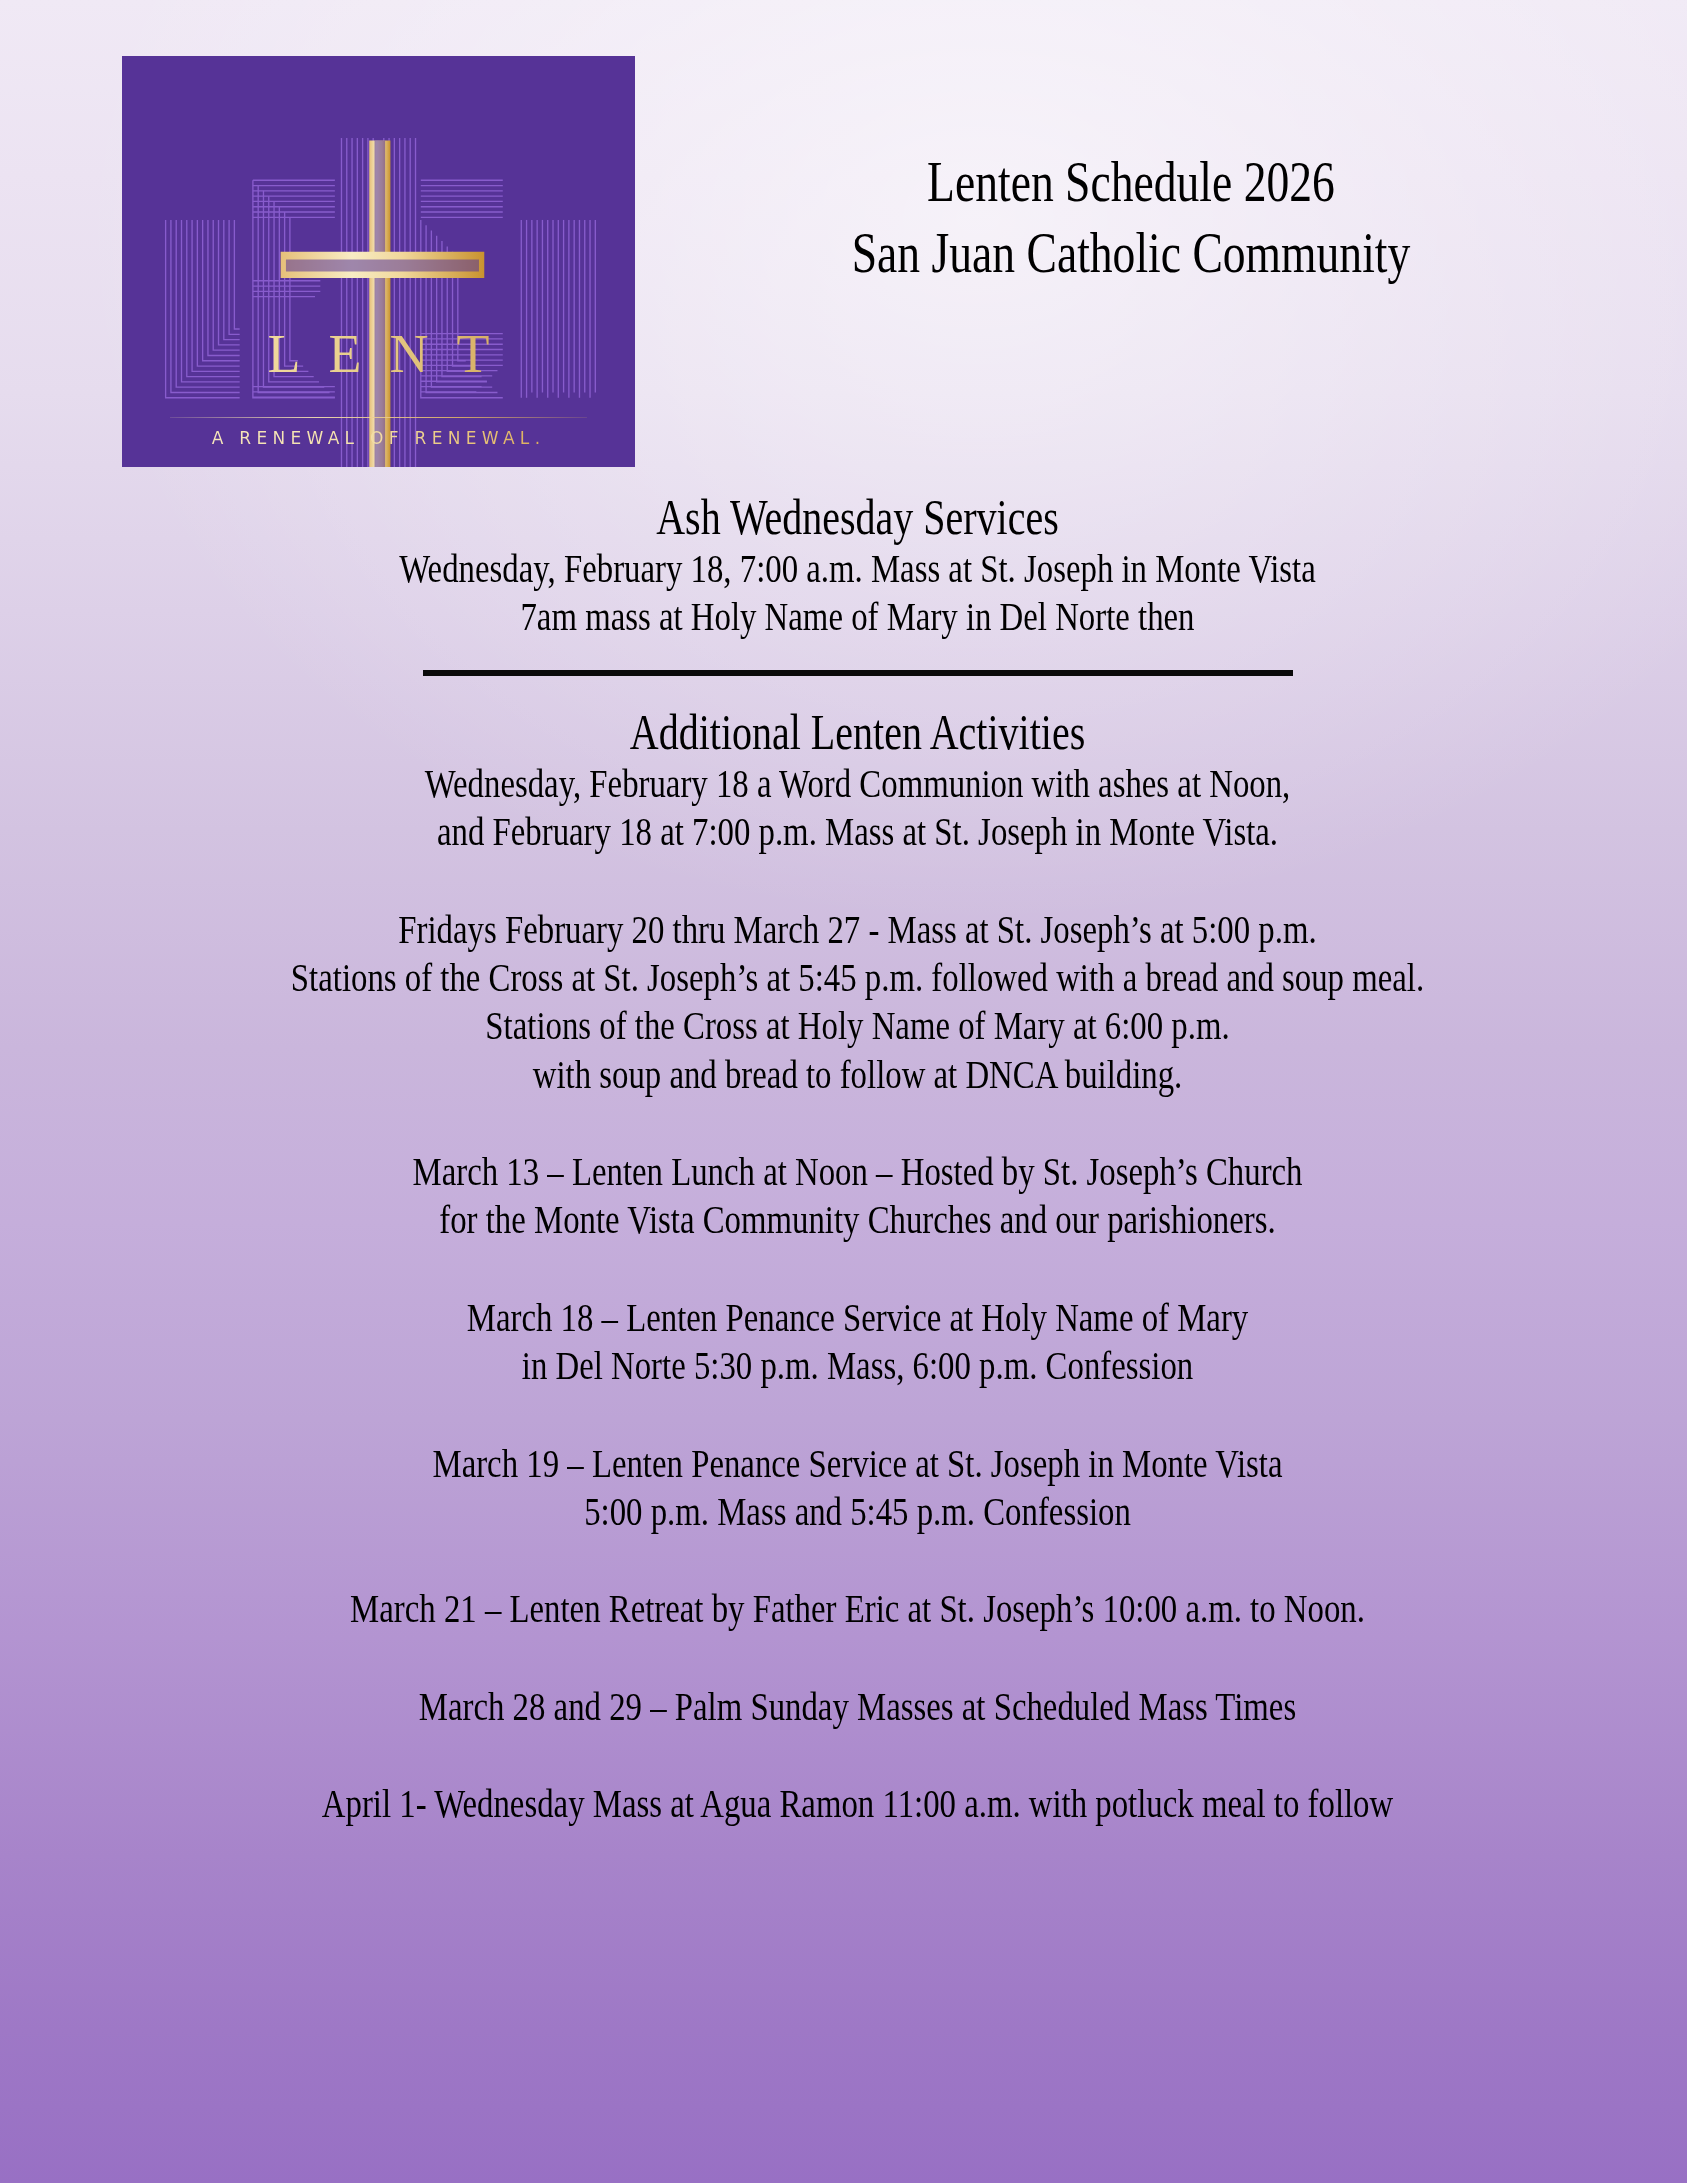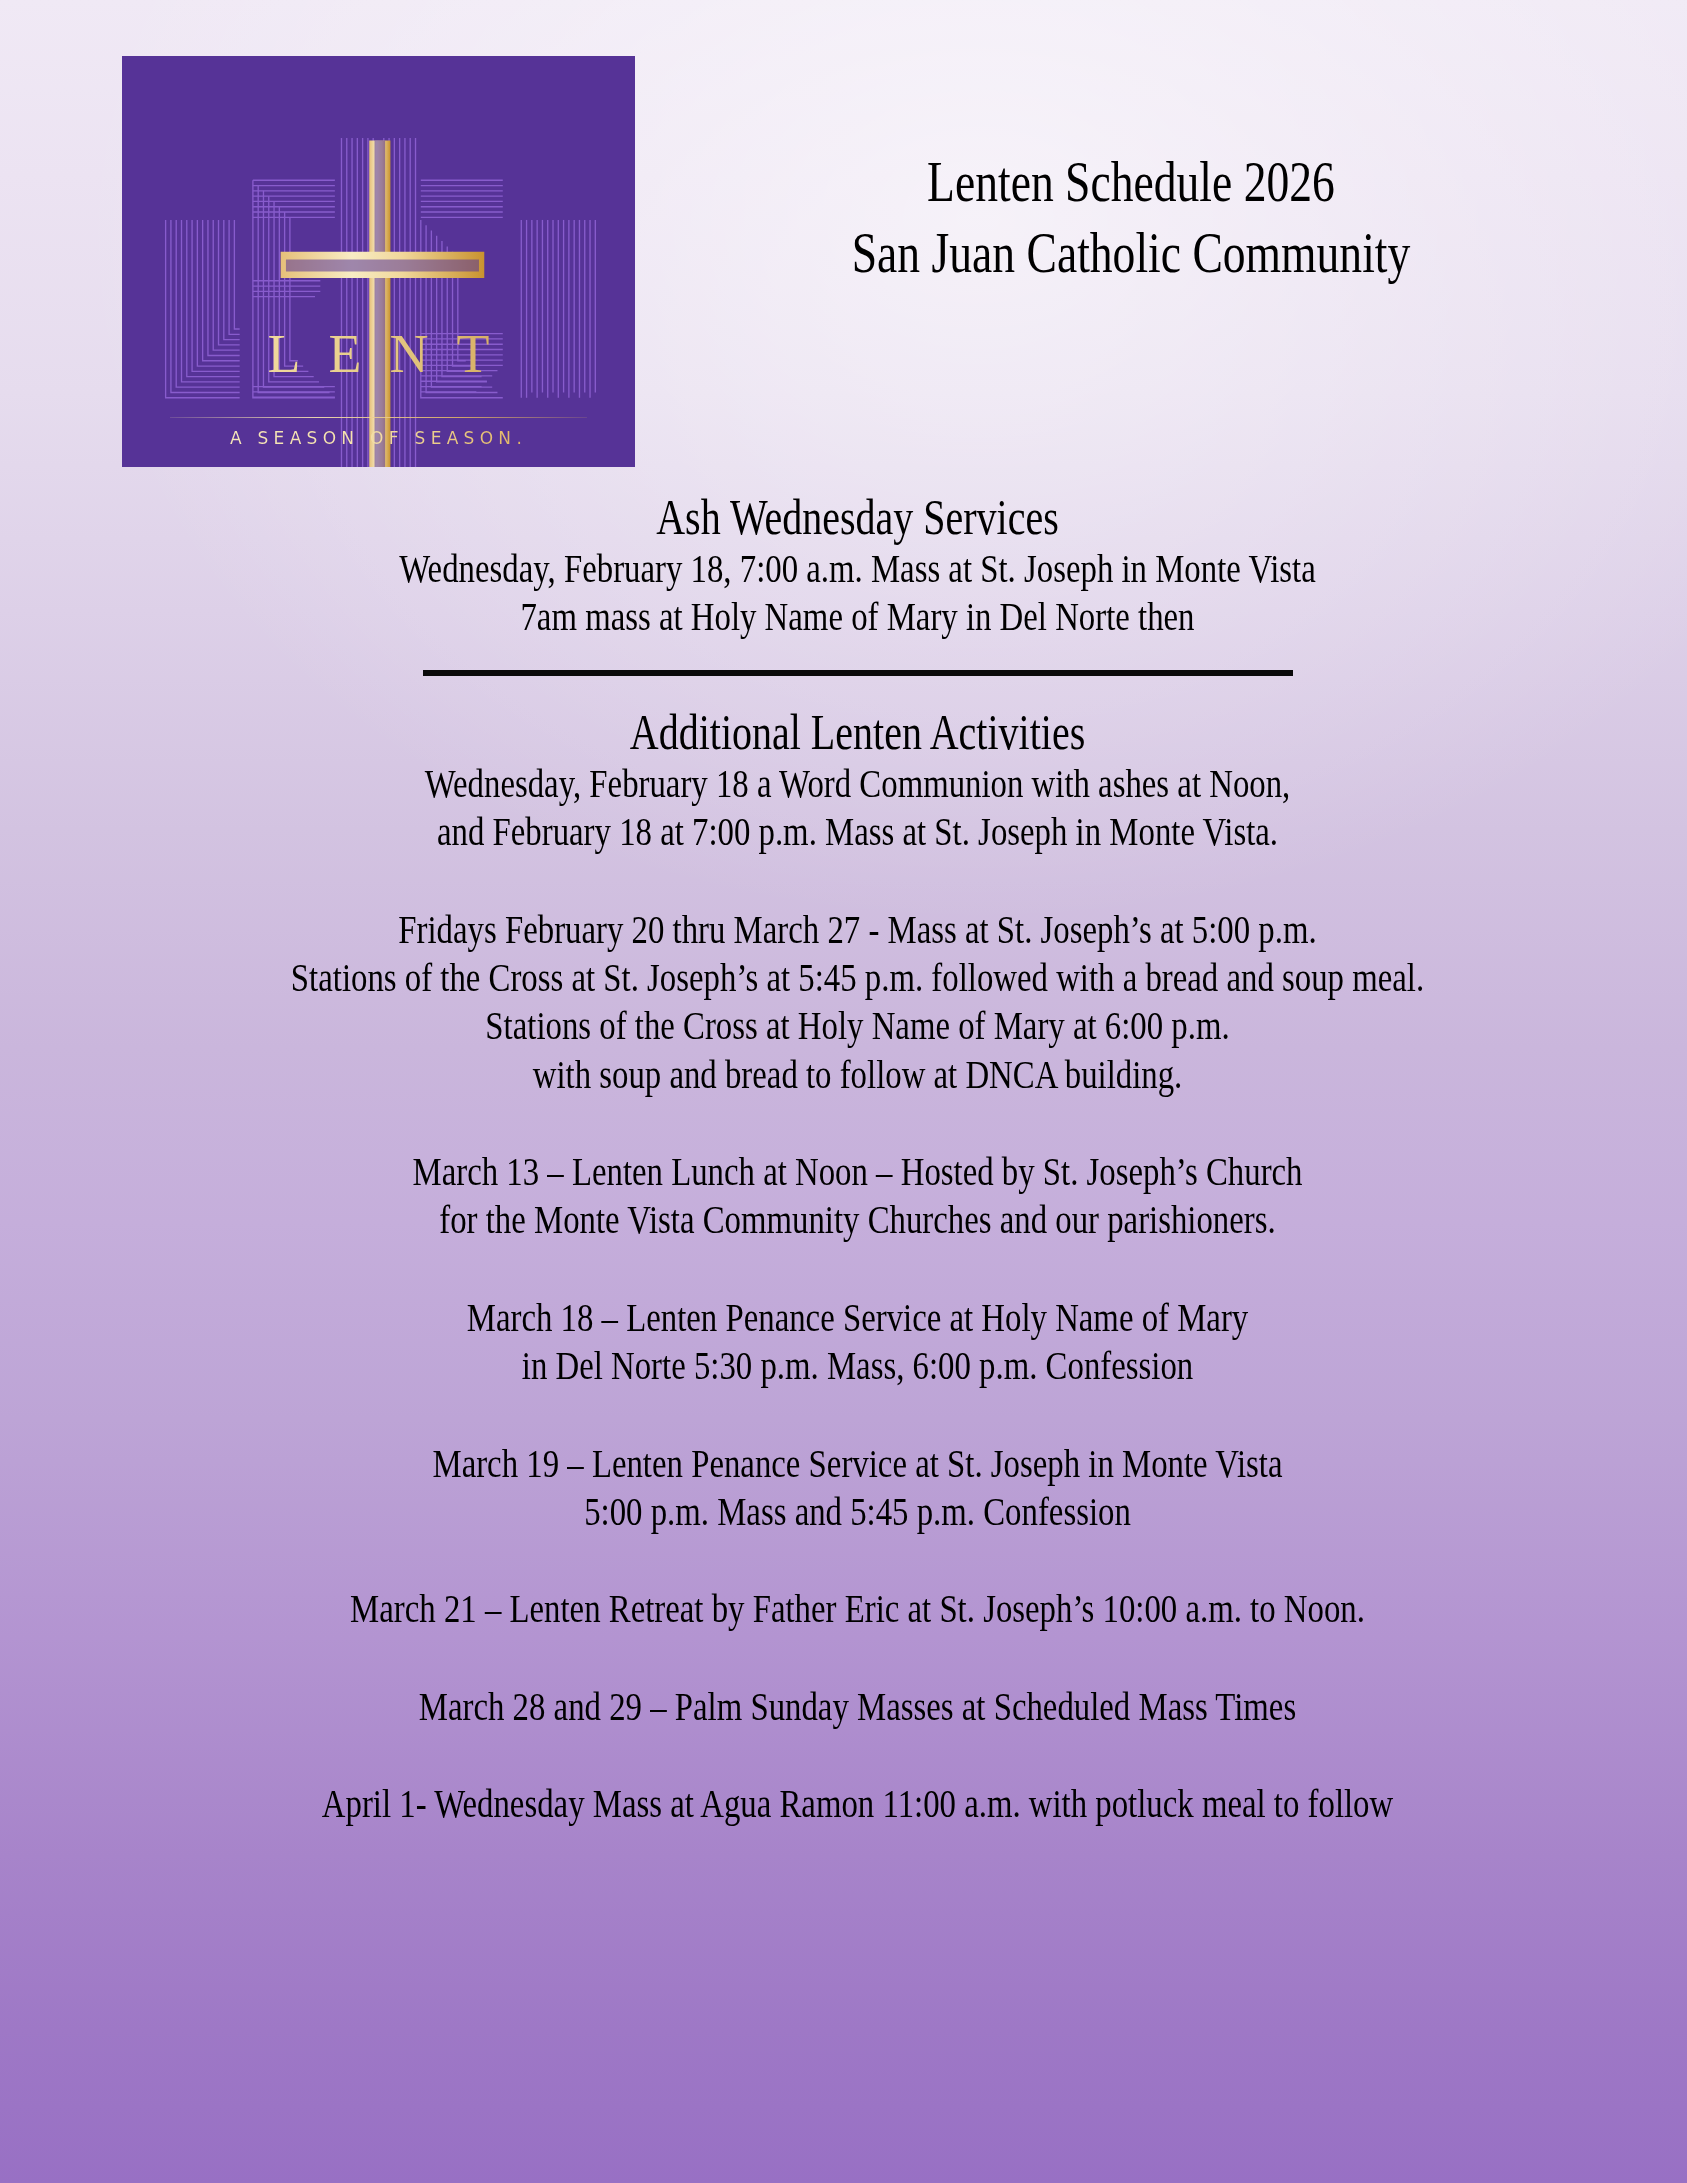--- a/index.html
+++ b/index.html
@@ -248,21 +248,21 @@
 
       <path d="M374 128 H406 V640 H374 Z" fill="url(#goldv)"></path>
       <path d="M382 128 H398 V640 H382 Z" fill="#563397" opacity="0.55"></path>
 
       <path d="M240 296 H548 V336 H240 Z" fill="url(#goldv)"></path>
       <path d="M248 308 H540 V326 H248 Z" fill="#563397" opacity="0.55"></path>
     </svg>
 
     <div class="logo-word">LENT</div>
     <div class="logo-rule"></div>
-    <div class="logo-tag">A SEASON OF SEASON.</div>
+    <div class="logo-tag">A RENEWAL OF RENEWAL.</div>
   </div>
 
   <div id="doc-title">
     <span class="tline">Lenten Schedule 2026</span>
     <span class="tline">San Juan Catholic Community</span>
   </div>
 
   <div id="body-block">
 
     <div class="section-head">Ash Wednesday Services</div>

